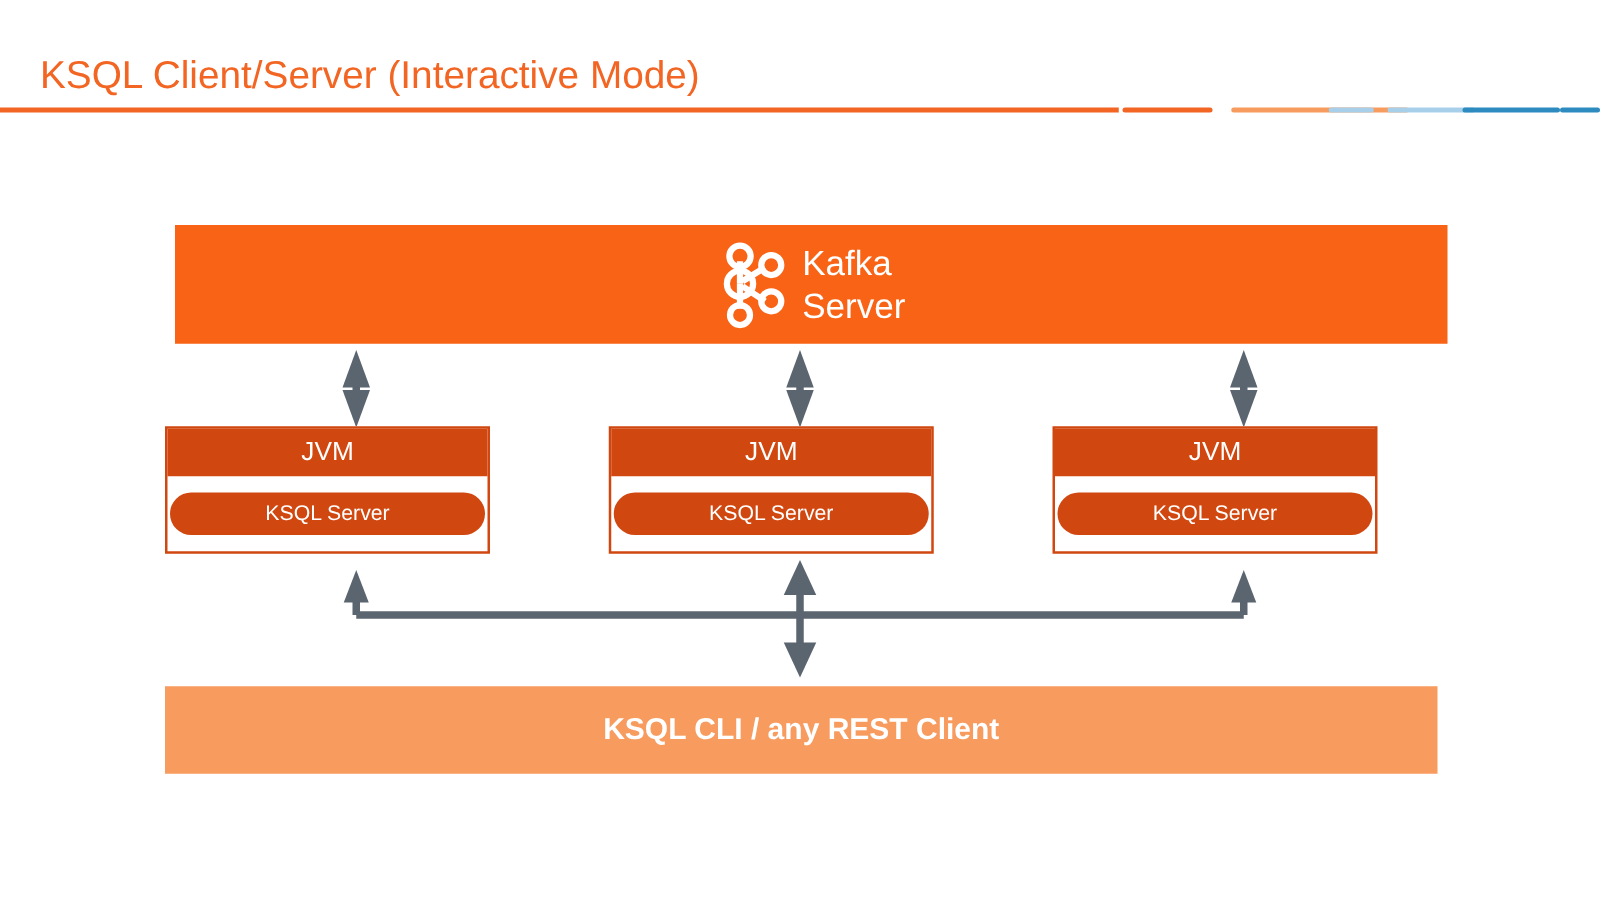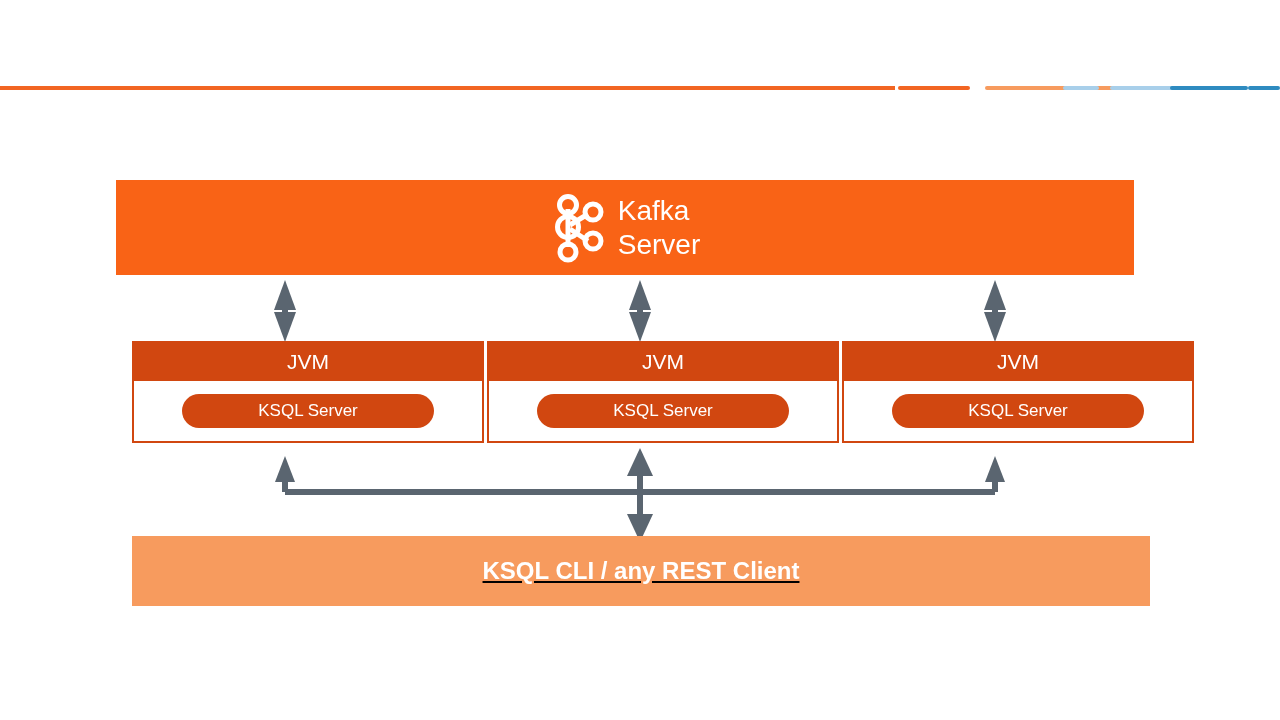--- a/index.html
+++ b/index.html
@@ -43,21 +43,21 @@
   .dash {
     position: absolute;
     height: 4px;
     top: 86px;
     border-radius: 2px;
   }
 
   
   .kafka-bar {
     position: absolute;
-    left: 116px;
+    left: 140px;
     top: 180px;
     width: 1018px;
     height: 95px;
     background: #F96316;
     display: flex;
     align-items: center;
     justify-content: center;
   }
   .kafka-inner {
     display: flex;
@@ -81,21 +81,21 @@
   .vert-arrow {
     position: absolute;
     width: 26px;
     height: 62px;
   }
 
   
   .jvm-box {
     position: absolute;
     top: 341px;
-    width: 352px;
+    width: 260px;
     height: 102px;
     background: #ffffff;
     border: 2px solid #D14710;
     box-sizing: border-box;
   }
   .jvm-header {
     height: 38px;
     background: #D14710;
     color: #ffffff;
     font-size: 21px;
@@ -129,42 +129,42 @@
     left: 260px;
     top: 448px;
     width: 760px;
     height: 95px;
   }
 
   
   .cli-bar {
     position: absolute;
     left: 132px;
-    top: 536px;
+    top: 549px;
     width: 1018px;
     height: 70px;
     background: #F79B5E;
     display: flex;
     align-items: center;
     justify-content: center;
-    text-decoration: underline;
   }
   .cli-text {
     color: #ffffff;
     font-size: 24px;
     font-weight: bold;
     font-family: "Liberation Sans", sans-serif;
     white-space: nowrap;
   }
 </style>
 </head>
 <body>
 
 <div id="slide">
 
+  <div class="title">KSQL Client/Server (Interactive Mode)</div>
   <div class="title-rule"></div>
 
   <div id="dash-container">
       <div class="dash" style="left: 898px; width: 72px; background: rgb(242, 101, 34);"></div>
       <div class="dash" style="left: 985px; width: 142px; background: rgb(247, 155, 94);"></div>
       <div class="dash" style="left: 1063px; width: 36px; background: rgb(168, 207, 234);"></div>
       <div class="dash" style="left: 1110px; width: 70px; background: rgb(168, 207, 234);"></div>
       <div class="dash" style="left: 1170px; width: 78px; background: rgb(46, 139, 192);"></div>
       <div class="dash" style="left: 1248px; width: 32px; background: rgb(46, 139, 192);"></div>
     </div>

